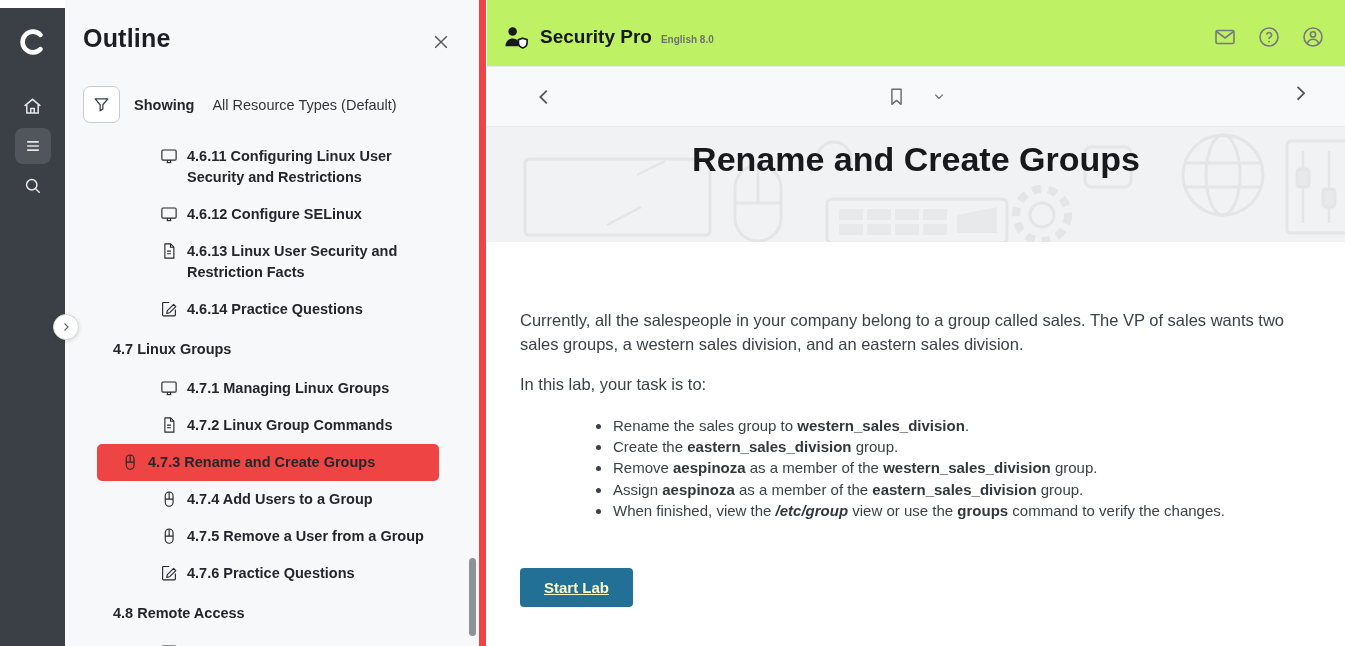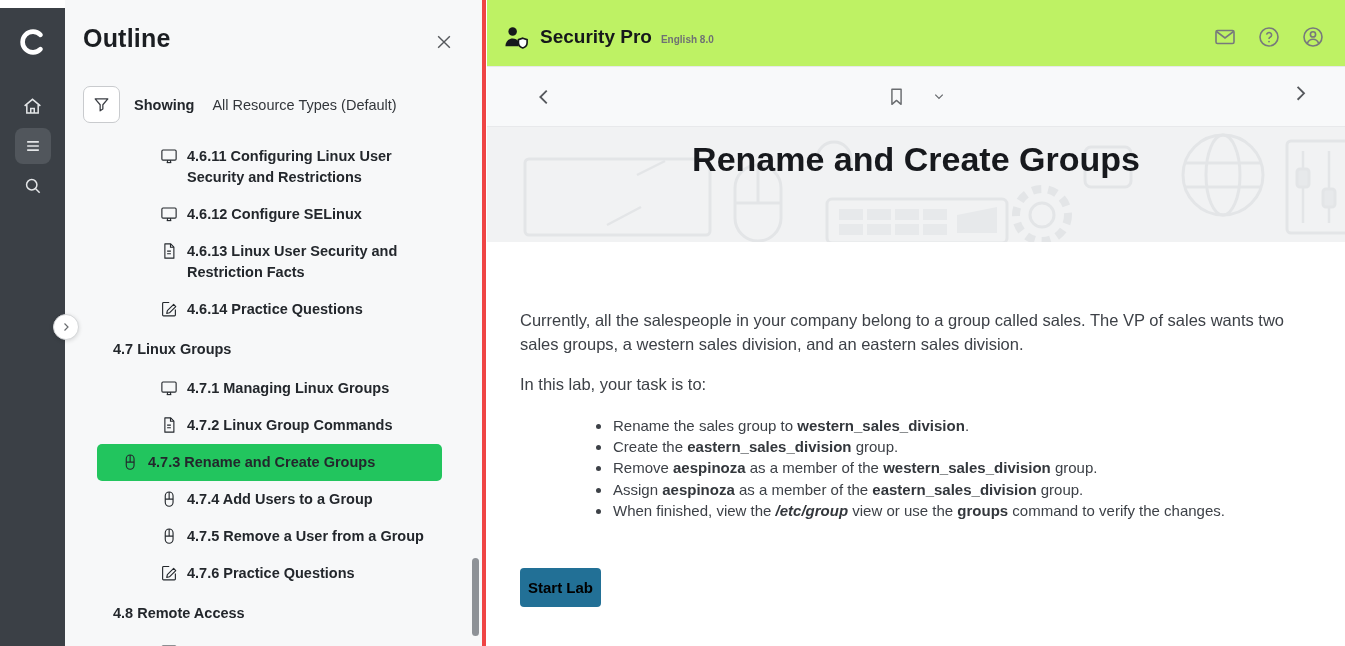--- a/index.html
+++ b/index.html
@@ -10,31 +10,31 @@
 
   
   .sidebar { position:absolute; left:0; top:8px; bottom:0; width:65px; background:#3b4046; display:flex; flex-direction:column; align-items:center; }
   .logo { margin-top:12px; height:44px; display:flex; align-items:center; justify-content:center; }
   .rail-nav { margin-top:24px; display:flex; flex-direction:column; align-items:center; gap:4px; }
   .rail-btn { width:36px; height:36px; border:none; background:transparent; border-radius:8px; display:flex; align-items:center; justify-content:center; cursor:pointer; }
   .rail-btn.active { background:#51565c; }
   .rail-btn svg { stroke:#e4e6e8; }
 
   
-  .outline-panel { position:absolute; left:65px; top:0; bottom:0; width:421px; background:#f7f8f9; border-right:4px solid #ef4444; }
+  .outline-panel { position:absolute; left:65px; top:0; bottom:0; width:421px; background:#f7f8f9; border-right:7px solid #ef4444; }
   .outline-head { padding:24px 24px 0 18px; display:flex; align-items:flex-start; justify-content:space-between; }
   .outline-title { font-size:25px; font-weight:700; color:#1b1e22; letter-spacing:.2px; }
   .close-btn { background:none; border:none; cursor:pointer; padding:4px; margin-top:4px; }
   .filter-row { margin:27px 0 0 18px; display:flex; align-items:center; gap:14px; }
   .filter-btn { width:37px; height:37px; background:#fff; border:1px solid #c9cbce; border-radius:7px; display:flex; align-items:center; justify-content:center; cursor:pointer; }
   .filter-showing { font-size:14.5px; font-weight:700; color:#23272c; }
   .filter-value { font-size:14.5px; color:#32363b; margin-left:4px; }
   .outline-list { margin-top:15px; }
   .o-item { display:flex; gap:9px; padding:8px 8px 8px 63px; margin:0 40px 0 32px; border-radius:5px; cursor:pointer; align-items:flex-start; }
-  .o-item.selected { background:#22c55e;padding-left:24px; }
+  .o-item.selected { background:#ef4444;padding-left:24px; }
   .o-item svg { flex:none; margin-top:1px; stroke:#23272c; }
   .o-item .lbl { font-size:14.5px; font-weight:700; color:#23272c; line-height:21px; max-width:270px; }
   .o-header { padding:13px 0 13px 48px; font-size:14.5px; font-weight:700; color:#23272c; cursor:pointer; }
   .outline-scrollbar { position:absolute; top:0; bottom:0; right:2px; width:8px; }
   .outline-scrollbar .thumb { position:absolute; top:558px; height:78px; width:7px; border-radius:4px; background:#8e9297; cursor:pointer; }
 
   
   .expander { position:absolute; left:53px; top:314px; width:26px; height:26px; border-radius:50%; background:#fff; border:1px solid #d5d7d9; box-shadow:0 1px 4px rgba(0,0,0,.14); display:flex; align-items:center; justify-content:center; cursor:pointer; z-index:5; }
 
   
@@ -56,21 +56,21 @@
   .banner { height:116px; background:#f1f2f3; border-top:1px solid #e8e9eb; position:relative; overflow:hidden; }
   .banner-art { position:absolute; inset:0; pointer-events:none; }
   .banner-title { position:relative; z-index:2; text-align:center; padding-top:13px; font-size:34px; font-weight:700; color:#17191d; }
 
   .content { padding:66px 40px 0 33px; }
   .content p { font-size:16.5px; line-height:24px; color:#3d4147; max-width:784px; }
   .task-intro { margin-top:16px; }
   .task-list { margin:19px 0 0 92px; max-width:700px; }
   .task-list li { font-size:15px; line-height:21.2px; color:#3d4147; padding-left:1px; }
   .task-list b { font-weight:700; color:#33373c; }
-  .start-btn { margin-top:47px; background:#227096; color:#000000; font-family:"Liberation Sans",sans-serif; font-size:15px; font-weight:700; border:none; border-radius:4px; padding:11px 8px; cursor:pointer; }
+  .start-btn { margin-top:47px; background:#227096; color:#fef9c3; font-family:"Liberation Sans",sans-serif; font-size:15px; font-weight:700; border:none; border-radius:4px; padding:11px 24px; cursor:pointer;text-decoration:underline; }
 </style>
 </head>
 <body>
 
 <div class="app">
 
   <aside class="sidebar">
     <div class="logo">
       <svg width="30" height="30" viewBox="0 0 30 30" fill="none">
         <path d="M22.5 7.8 A10.4 10.4 0 1 0 22.5 22.2" stroke="#ffffff" stroke-width="4.6" stroke-linecap="round"></path>

